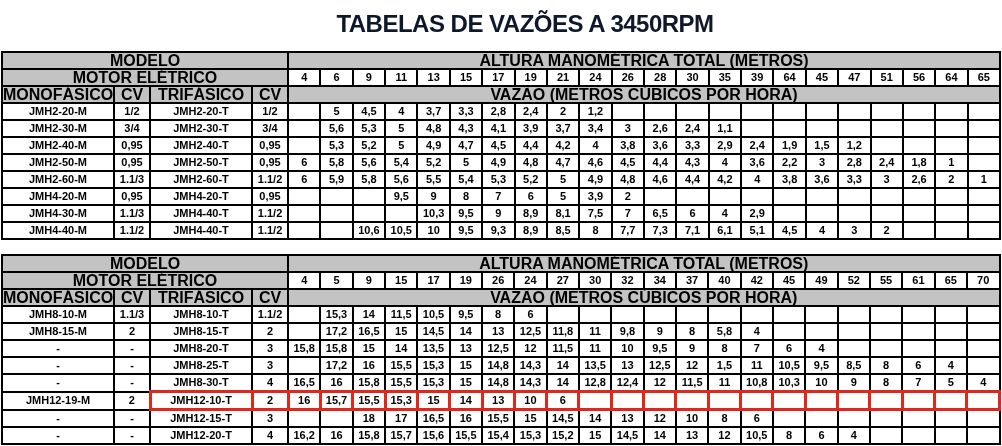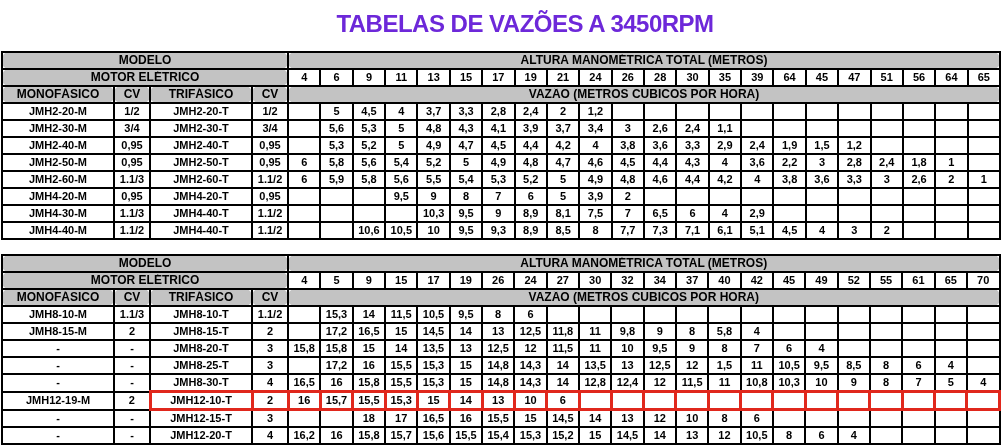--- a/index.html
+++ b/index.html
@@ -7,21 +7,21 @@
     background: #ffffff;
     width: 1002px;
     font-family: "Liberation Sans", sans-serif;
   }
   .page { width: 1002px; height: 446px; overflow: hidden; }
   .title {
     text-align: center;
     font-size: 24px;
     font-weight: bold;
     letter-spacing: -0.5px;
-    color: #6d28d9;
+    color: #0f172a;
     padding-top: 11px;
     margin: 0 0 14px 0;
     line-height: 26px;
     padding-left: 48px;
   }
   table.vtab {
     border-collapse: collapse;
     table-layout: fixed;
     width: 1000px;
     margin: 0 1px 14px 1px;
@@ -34,22 +34,21 @@
     text-align: center;
     vertical-align: middle;
     height: 15px;
     line-height: 15px;
     padding: 0;
     overflow: hidden;
     white-space: nowrap;
   }
   table.vtab td.gray {
     background: var(--gray-bg, #c3c3c3);
-    font-size: 12px;
-    border-radius: 7px;
+    font-size: 16px;
   }
   table.vtab td.hl {
     border: 3px solid var(--hl, #e0271c);
   }
 </style>
 </head>
 <body>
 
 <div class="page">
   <h1 class="title">TABELAS DE VAZÕES A 3450RPM</h1>

